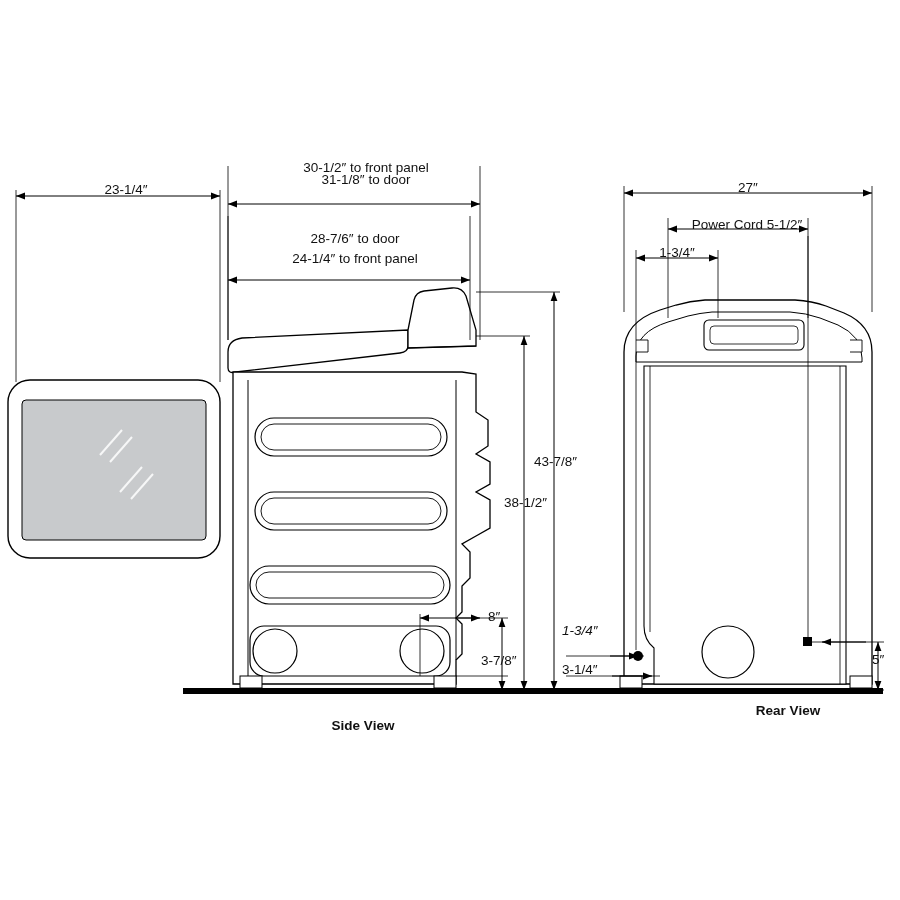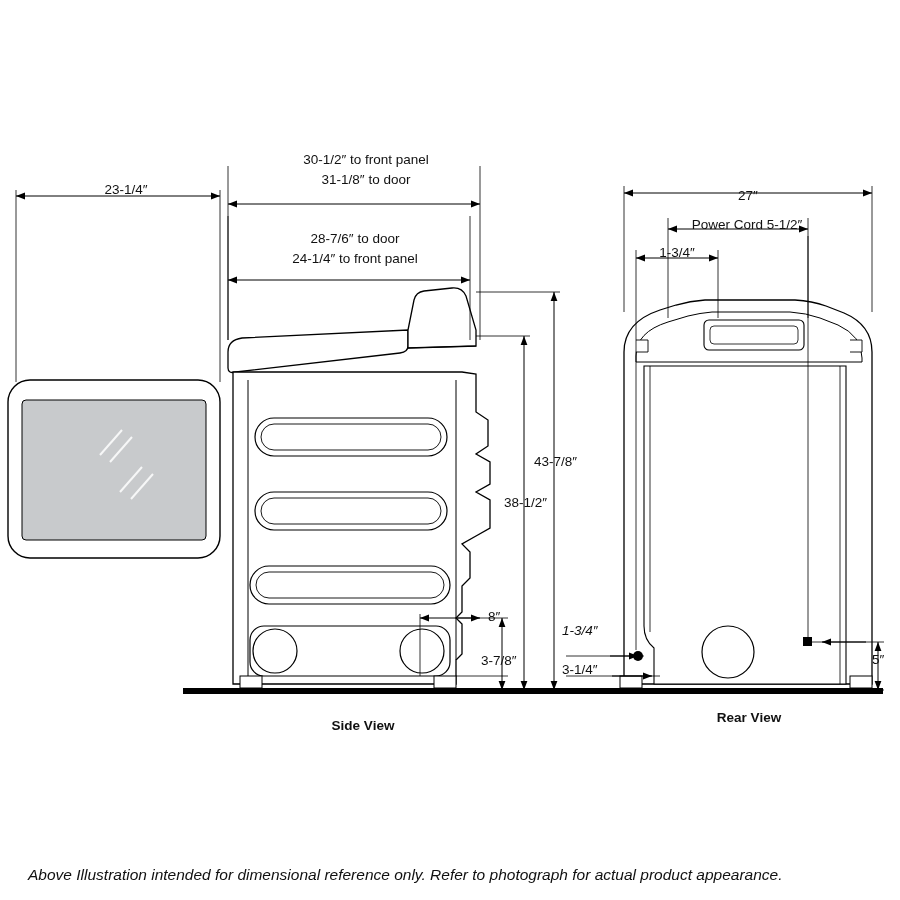--- a/index.html
+++ b/index.html
@@ -224,38 +224,37 @@
       <g>
         <line x1="878" y1="642" x2="878" y2="690" marker-start="url(#arrR)" marker-end="url(#arrL)" stroke-width="1"></line>
         <line x1="822" y1="642" x2="866" y2="642" marker-start="url(#arrR)" stroke-width="1"></line>
       </g>
 
     </g>
   </svg>
 
   <div class="lbl center" style="left:126px; top:182px;">23-1/4″</div>
 
-  <div class="lbl center" style="left:366px; top:152px;text-align:right;">30-1/2″ to front panel</div>
+  <div class="lbl center" style="left:366px; top:160px;text-align:right;">30-1/2″ to front panel</div>
   <div class="lbl center" style="left:366px; top:172px;">31-1/8″ to door</div>
 
   <div class="lbl center" style="left:355px; top:231px;">28-7/6″ to door</div>
   <div class="lbl center" style="left:355px; top:251px;">24-1/4″ to front panel</div>
 
   <div class="lbl" style="left:534px; top:454px;">43-7/8″</div>
   <div class="lbl" style="left:504px; top:495px;">38-1/2″</div>
 
   <div class="lbl" style="left:488px; top:609px;">8″</div>
   <div class="lbl" style="left:481px; top:653px;">3-7/8″</div>
 
-  <div class="lbl center" style="left:748px; top:180px;margin-top:8px;">27″</div>
+  <div class="lbl center" style="left:748px; top:180px;">27″</div>
   <div class="lbl center" style="left:738px; top:217px;margin-left:9px;">Power Cord 5-1/2″</div>
   <div class="lbl center" style="left:677px; top:245px;">1-3/4″</div>
 
   <div class="lbl" style="left:562px; top:623px;font-style:italic;">1-3/4″</div>
   <div class="lbl" style="left:562px; top:662px;">3-1/4″</div>
   <div class="lbl" style="left:872px; top:652px;">5″</div>
 
   <div class="lbl bold center" style="left:363px; top:703px;margin-top:15px;">Side View</div>
-  <div class="lbl bold center" style="left:749px; top:703px;margin-top:7px;">Rear View</div>
-
-  <div class="footnote">Above Illustration intended for dimensional reference only. Refer to photograph for actual product appearance.</div>
+  <div class="lbl bold center" style="left:788px; top:703px;">Rear View</div>
+
 
 </div>
 
 </body></html>

